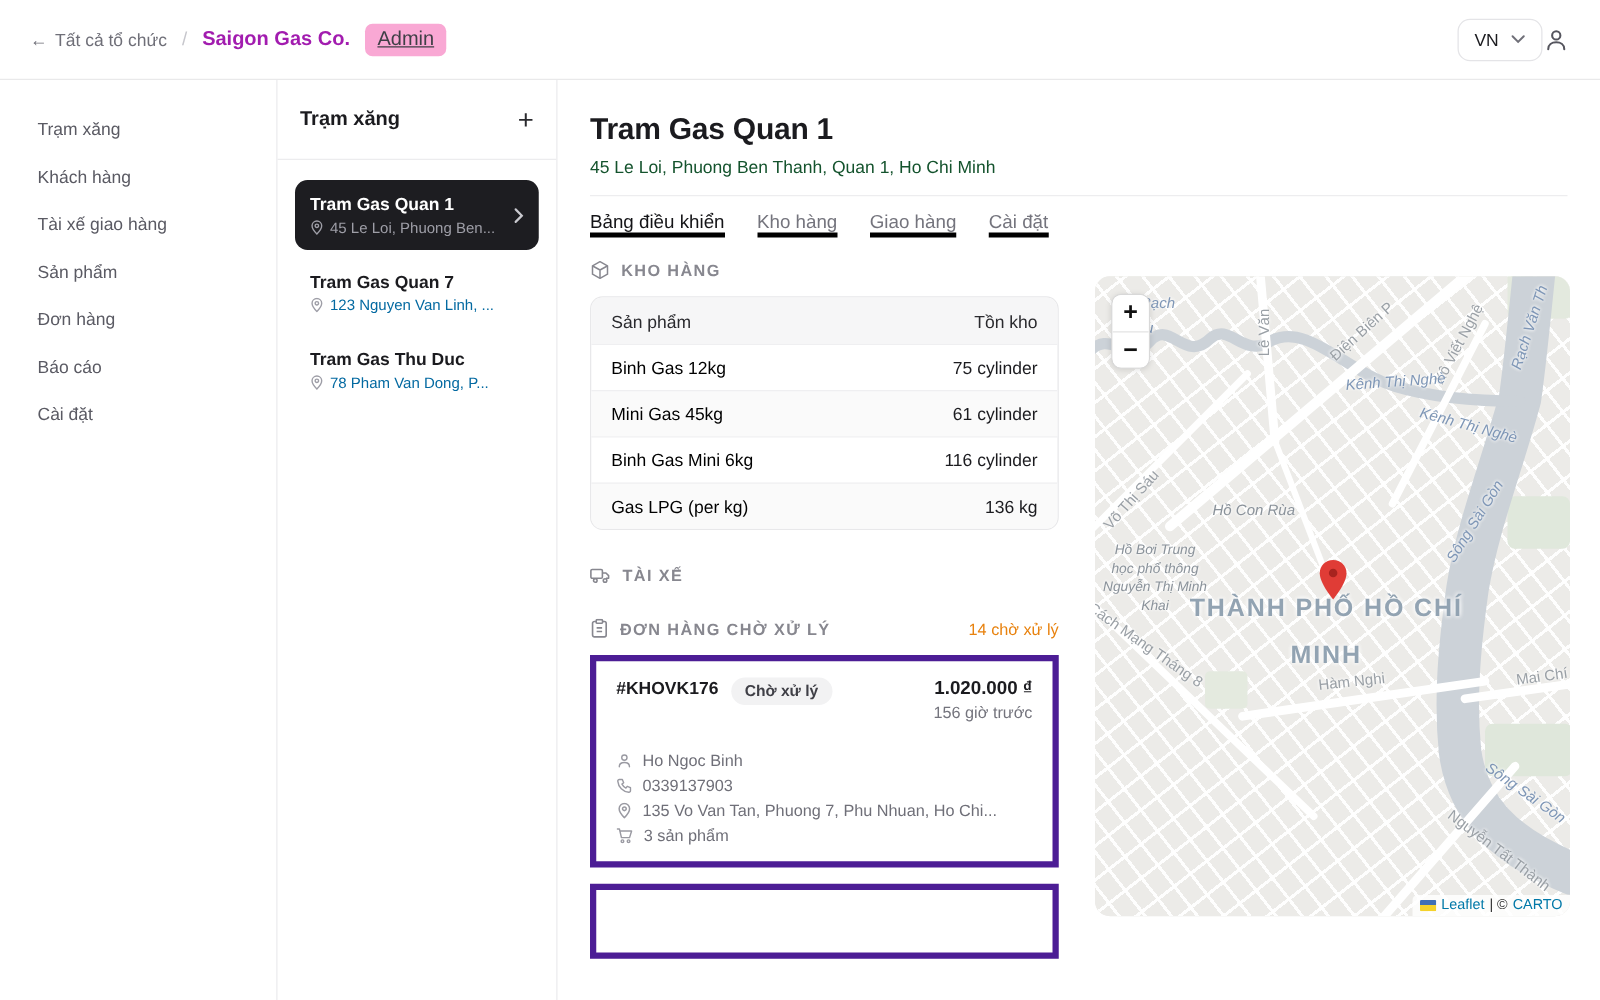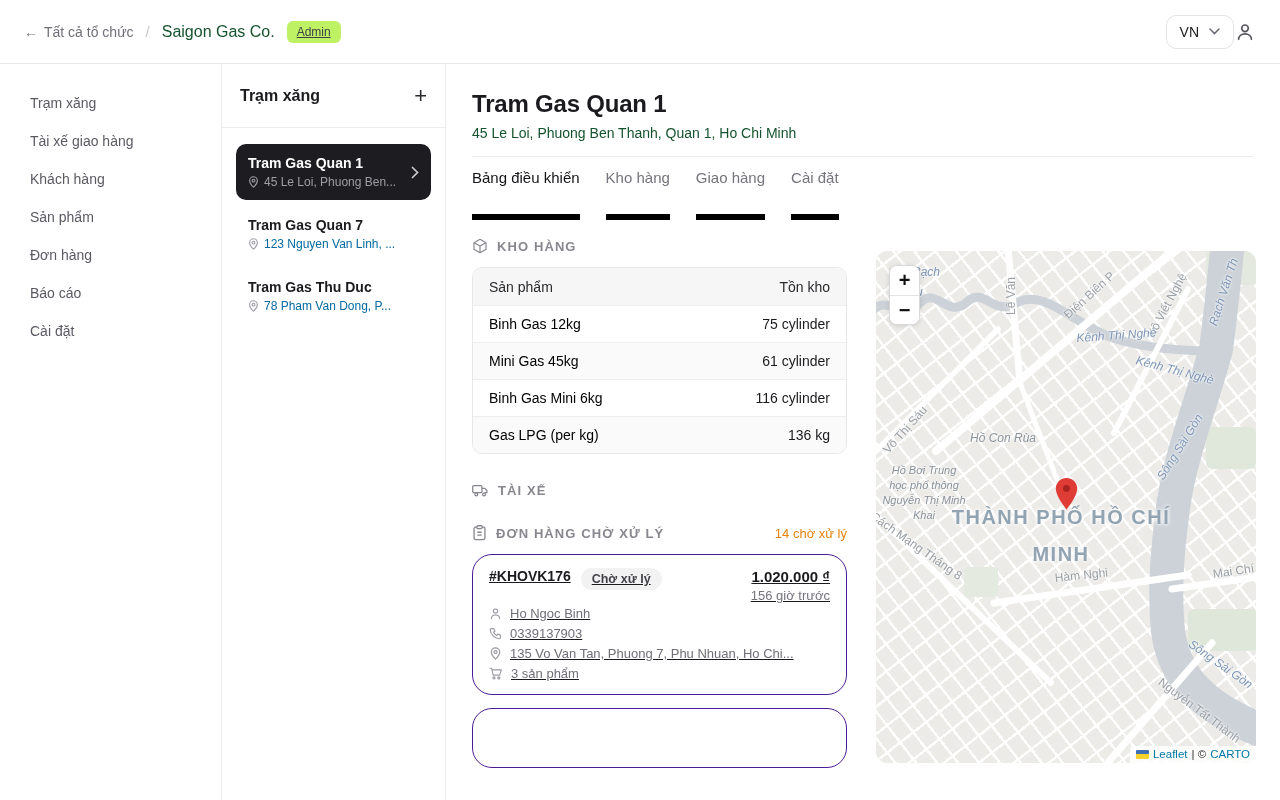--- a/index.html
+++ b/index.html
@@ -6,22 +6,22 @@
   html,body { width:1280px; height:800px; overflow:hidden; background:#fff;
               font-family:"Liberation Sans", sans-serif; color:#1b1b1f; }
   .app { width:1280px; height:800px; display:flex; flex-direction:column; overflow:hidden; }
 
   
   .topbar { height:64px; flex:0 0 64px; display:flex; align-items:center; justify-content:space-between;
             padding:0 24px; border-bottom:1px solid #e9e9ea; background:#fff; }
   .crumbs { display:flex; align-items:center; gap:12px; }
   .back-link { display:flex; align-items:center; gap:6px; color:#6f6f78; font-size:14px; cursor:pointer; }
   .crumb-sep { color:#c6c6cc; font-size:15px; }
-  .org-name { font-size:16px; font-weight:400; color:#14532d; }
-  .role-badge { background:#bef264; border-radius:6px; padding:4px 10px; font-size:12px; color:#3f3f46;text-decoration:underline; }
+  .org-name { font-size:16px; font-weight:700; color:#a21caf; }
+  .role-badge { background:#f9a8d4; border-radius:6px; padding:4px 10px; font-size:16px; color:#3f3f46;text-decoration:underline; }
   .top-right { display:flex; align-items:center; }
   .lang-select { display:flex; align-items:center; gap:10px; border:1px solid #e4e4e7; border-radius:10px;
                  padding:8px 13px; font-size:14px; color:#1b1b1f; cursor:pointer; background:#fff; }
   .icon { display:inline-flex; align-items:center; justify-content:center; }
 
   
   .body { flex:1; display:flex; min-height:0; }
   .sidebar { width:222px; flex:0 0 222px; border-right:1px solid #ececee; padding-top:20px; }
   .side-item { font-size:14px; color:#5a5a63; padding:11px 30px; cursor:pointer; }
 
@@ -39,21 +39,21 @@
   .station-item.selected .st-name { color:#fff; }
   .station-item.selected .st-addr { color:#9e9ea7; }
 
   
   .content { flex:1; min-width:0; display:flex; flex-direction:column; }
   .content-head { padding:26px 26px 0 26px; }
   .page-title { font-size:24px; font-weight:800; letter-spacing:-0.2px; }
   .page-addr { font-size:14px; color:#14532d; margin-top:7px; }
   .head-divider { border-bottom:1px solid #ededef; margin-top:15px; }
   .tabs { display:flex; gap:26px; padding:0 26px; margin-top:12px; }
-  .tab { font-size:15px; color:#74747d; padding-bottom:28px; border-bottom:6px solid #000000; cursor:pointer; }
+  .tab { font-size:15px; color:#74747d; padding-bottom:0; border-bottom:4px solid #000000; cursor:pointer; }
   .tab.active { color:#141417; font-weight:500; }
   .content-body { flex:1; display:flex; gap:29px; padding:18px 24px 0 26px; min-height:0; }
   .col-left { width:375px; flex:0 0 375px; }
   .col-right { flex:1; min-width:0; }
 
   .section-head { display:flex; align-items:center; gap:9px; font-size:13px; font-weight:700;
                   letter-spacing:1.1px; color:#87878f; }
   .section-head .spacer { flex:1; }
   .pending-count { font-size:13px; font-weight:400; letter-spacing:0; color:#e8820e; }
 
@@ -66,29 +66,29 @@
   .inv-stock { color:#1b1b1f; }
   .inv-row.header .inv-prod, .inv-row.header .inv-stock { color:#2a2a2e; }
 
   
   .drivers-section { margin-top:29px; }
   .empty-card { margin-top:13px; border:1px solid #ececee; border-radius:10px; height:88px;
                 display:flex; align-items:center; justify-content:center; font-size:14px; color:#74747d; }
 
   
   .orders-section { margin-top:27px; }
-  .order-card { margin-top:13px; border:1px solid #4c1d95; border-radius:20px; padding:13px 16px; cursor:pointer;text-decoration:underline; }
+  .order-card { margin-top:13px; border:5px solid #4c1d95; border-radius:0; padding:13px 16px; cursor:pointer; }
   .order-top { display:flex; align-items:flex-start; }
   .order-id { font-size:14px; font-weight:700; }
   .status-badge { background:#f2f2f3; border-radius:999px; padding:4px 11px; font-size:12.5px; font-weight:600;
                   color:#3f3f46; margin-left:10px; }
   .order-right { margin-left:auto; text-align:right; }
   .order-amount { font-size:15px; font-weight:700; }
   .order-time { font-size:13px; color:#74747d; margin-top:3px; }
-  .order-lines { margin-top:3px; display:flex; flex-direction:column; gap:5px; }
+  .order-lines { margin-top:24px; display:flex; flex-direction:column; gap:5px; }
   .order-line { display:flex; align-items:center; gap:8px; font-size:13px; color:#6f6f78; white-space:nowrap; }
   .order-line svg { flex:0 0 auto; }
   .order-card.partial { height:60px; padding:0; }
 
   
   .map-wrap { margin-top:13px; position:relative; width:380px; height:512px; border-radius:12px;
               overflow:hidden; background:#ecebe8; }
   .map-grid { position:absolute; inset:0;
     background:
       repeating-linear-gradient(52deg, rgba(255,255,255,0) 0 14px, rgba(255,255,255,.95) 14px 16.5px),
@@ -147,22 +147,22 @@
             <path d="M5 20c0-3.8 3.1-6 7-6s7 2.2 7 6"></path>
         </svg>
       </span>
     </div>
   </header>
 
   <div class="body">
 
     <nav class="sidebar">
       <div class="side-item">Trạm xăng</div>
+      <div class="side-item">Khách hàng</div>
       <div class="side-item">Tài xế giao hàng</div>
-      <div class="side-item">Khách hàng</div>
       <div class="side-item">Sản phẩm</div>
       <div class="side-item">Đơn hàng</div>
       <div class="side-item">Báo cáo</div>
       <div class="side-item">Cài đặt</div>
     </nav>
 
     <aside class="station-panel">
       <div class="panel-head">
         <span class="panel-title">Trạm xăng</span>
         <button class="add-btn">+</button>

